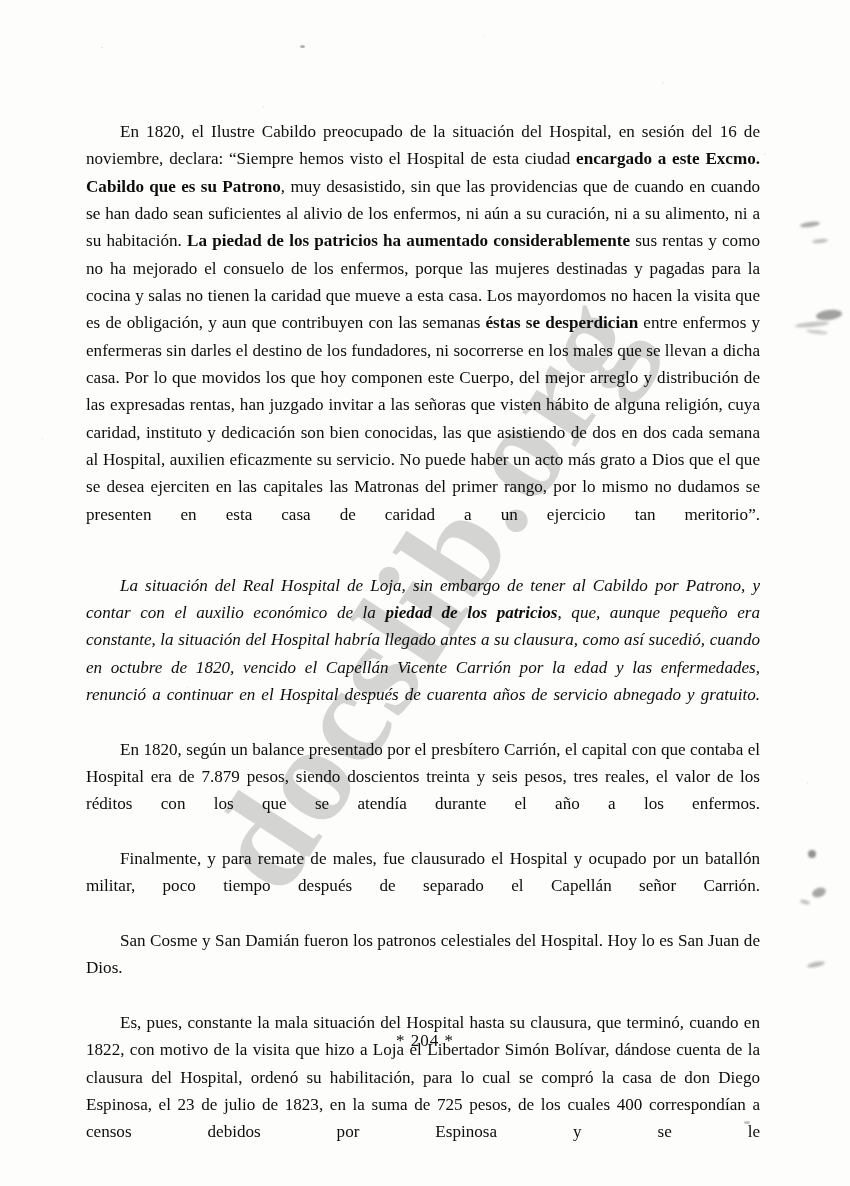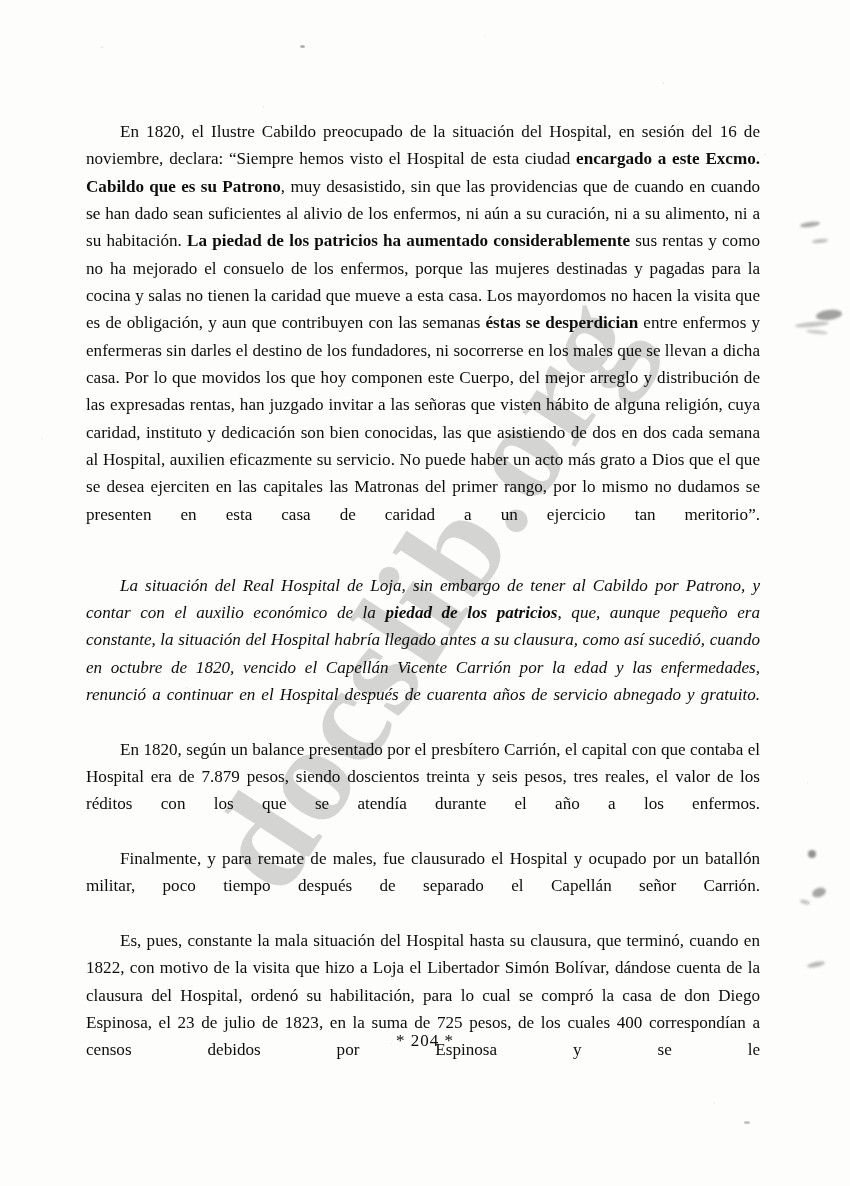--- a/index.html
+++ b/index.html
@@ -134,20 +134,21 @@
 
   <div class="watermark-layer">
     <div class="watermark-text" style="color: rgba(120, 120, 120, 0.3);">docslib.org</div>
   </div>
 
   <div class="text-column" id="text-column">
       <p class="para"><span>En 1820, el Ilustre Cabildo preocupado de la situación del Hospital, en sesión del 16 de noviembre, declara:  “Siempre hemos visto el Hospital de esta ciudad </span><b>encargado a este Excmo. Cabildo que es su Patrono</b><span>, muy desasistido, sin que las providencias que de cuando en cuando se han dado sean suficientes al alivio de los enfermos, ni aún a su curación, ni a su alimento, ni a su habitación.  </span><b>La piedad de los patricios ha aumentado considerablemente</b><span> sus rentas y como no ha mejorado el consuelo de los enfermos, porque las mujeres destinadas y pagadas para la cocina y salas no tienen la caridad que mueve a esta casa.  Los mayordomos no hacen la visita que es de obligación, y aun que contribuyen con las semanas </span><b>éstas se desperdician</b><span> entre enfermos y enfermeras sin darles el destino de los fundadores, ni socorrerse en los males que se llevan a dicha casa.  Por lo que movidos los que hoy componen este Cuerpo, del mejor arreglo y distribución de las expresadas rentas, han juzgado invitar a las señoras que visten hábito de alguna religión, cuya caridad, instituto y dedicación son bien conocidas, las que asistiendo de dos en dos cada semana al Hospital, auxilien eficazmente su servicio.  No puede haber un acto más grato a Dios que el que se desea ejerciten en las capitales las Matronas del primer rango, por lo mismo no dudamos se presenten en esta casa de caridad a un ejercicio tan meritorio”.</span></p>
       <p class="para gap-before"><span>La situación del Real Hospital de Loja, sin embargo de tener al Cabildo por Patrono, y contar con el auxilio económico de la </span><b>piedad de los patricios</b><span>, que, aunque pequeño era constante, la situación del Hospital habría llegado antes a su clausura, como así sucedió, cuando en octubre de 1820, vencido el Capellán Vicente Carrión por la edad y las enfermedades, renunció a continuar en el Hospital después de cuarenta años de servicio abnegado y gratuito.</span></p>
       <p class="para"><span>En 1820, según un balance presentado por el presbítero Carrión, el capital con que contaba el Hospital era de 7.879 pesos, siendo doscientos treinta y seis pesos, tres reales, el valor de los réditos con los que se atendía durante el año a los enfermos.</span></p>
       <p class="para"><span>Finalmente, y para remate de males, fue clausurado el Hospital y ocupado por un batallón militar, poco tiempo después de separado el Capellán señor Carrión.</span></p>
+      <p class="para"><span>San Cosme y San Damián fueron los patronos celestiales del Hospital.  Hoy lo es San Juan de Dios.</span></p>
       <p class="para"><span>Es, pues, constante la mala situación del Hospital hasta su clausura, que terminó, cuando en 1822, con motivo de la visita que hizo a Loja el Libertador Simón Bolívar, dándose cuenta de la clausura del Hospital, ordenó su habilitación, para lo cual se compró la casa de don Diego Espinosa, el 23 de julio de 1823, en la suma de 725 pesos, de los cuales 400 correspondían a censos debidos por Espinosa y se le</span></p>
     </div>
 
   <div class="page-number">* 204 *</div>
 
   <div class="smudge s1"></div>
   <div class="smudge s2"></div>
   <div class="smudge s3"></div>
   <div class="smudge s4"></div>
   <div class="smudge s5"></div>

